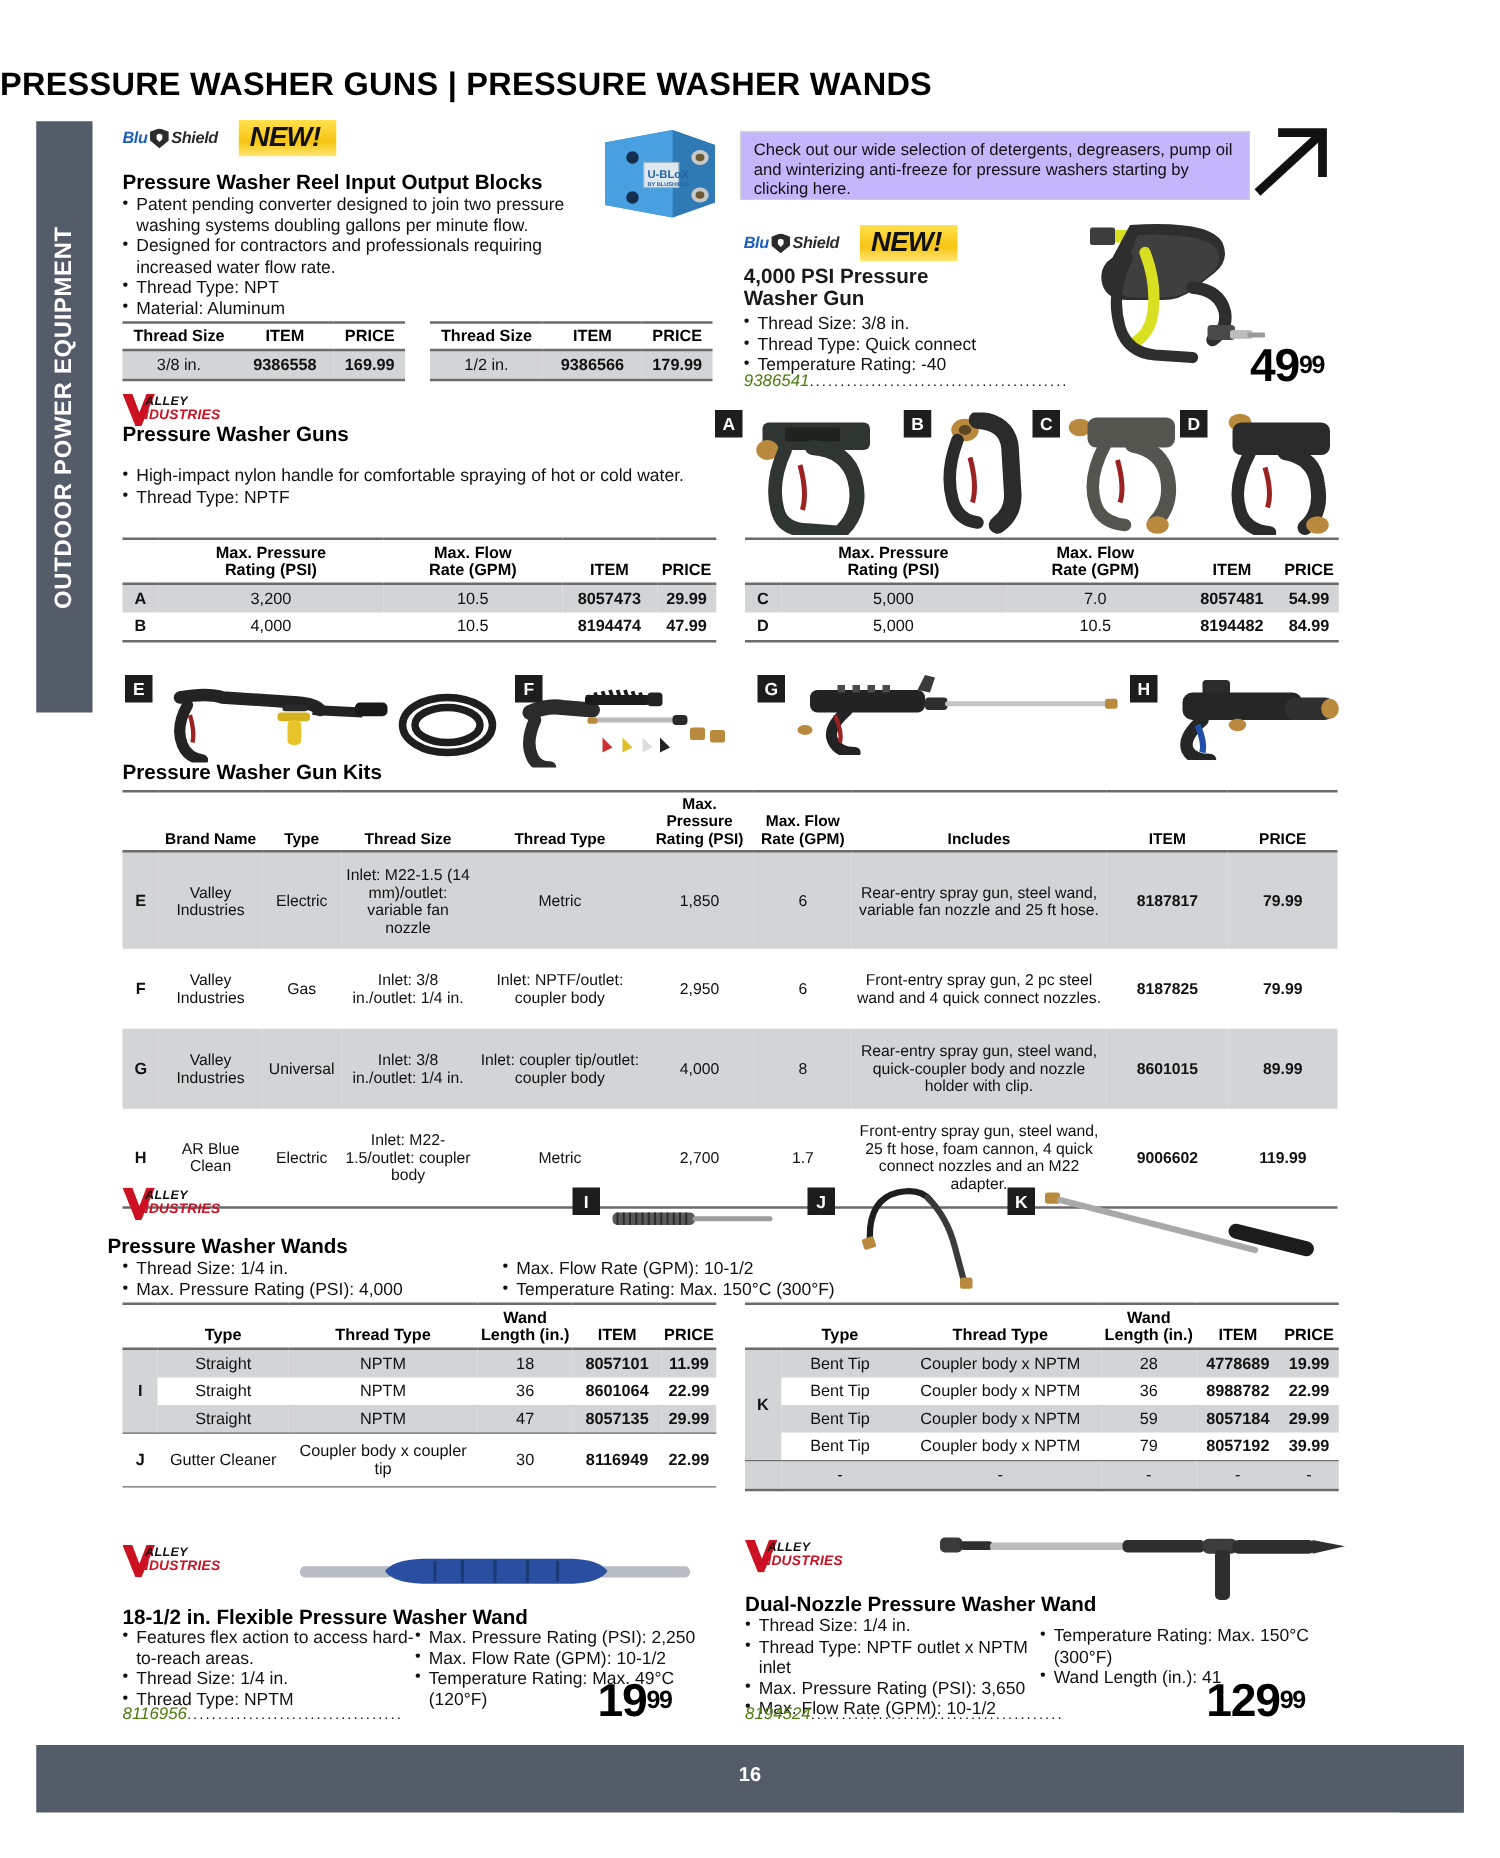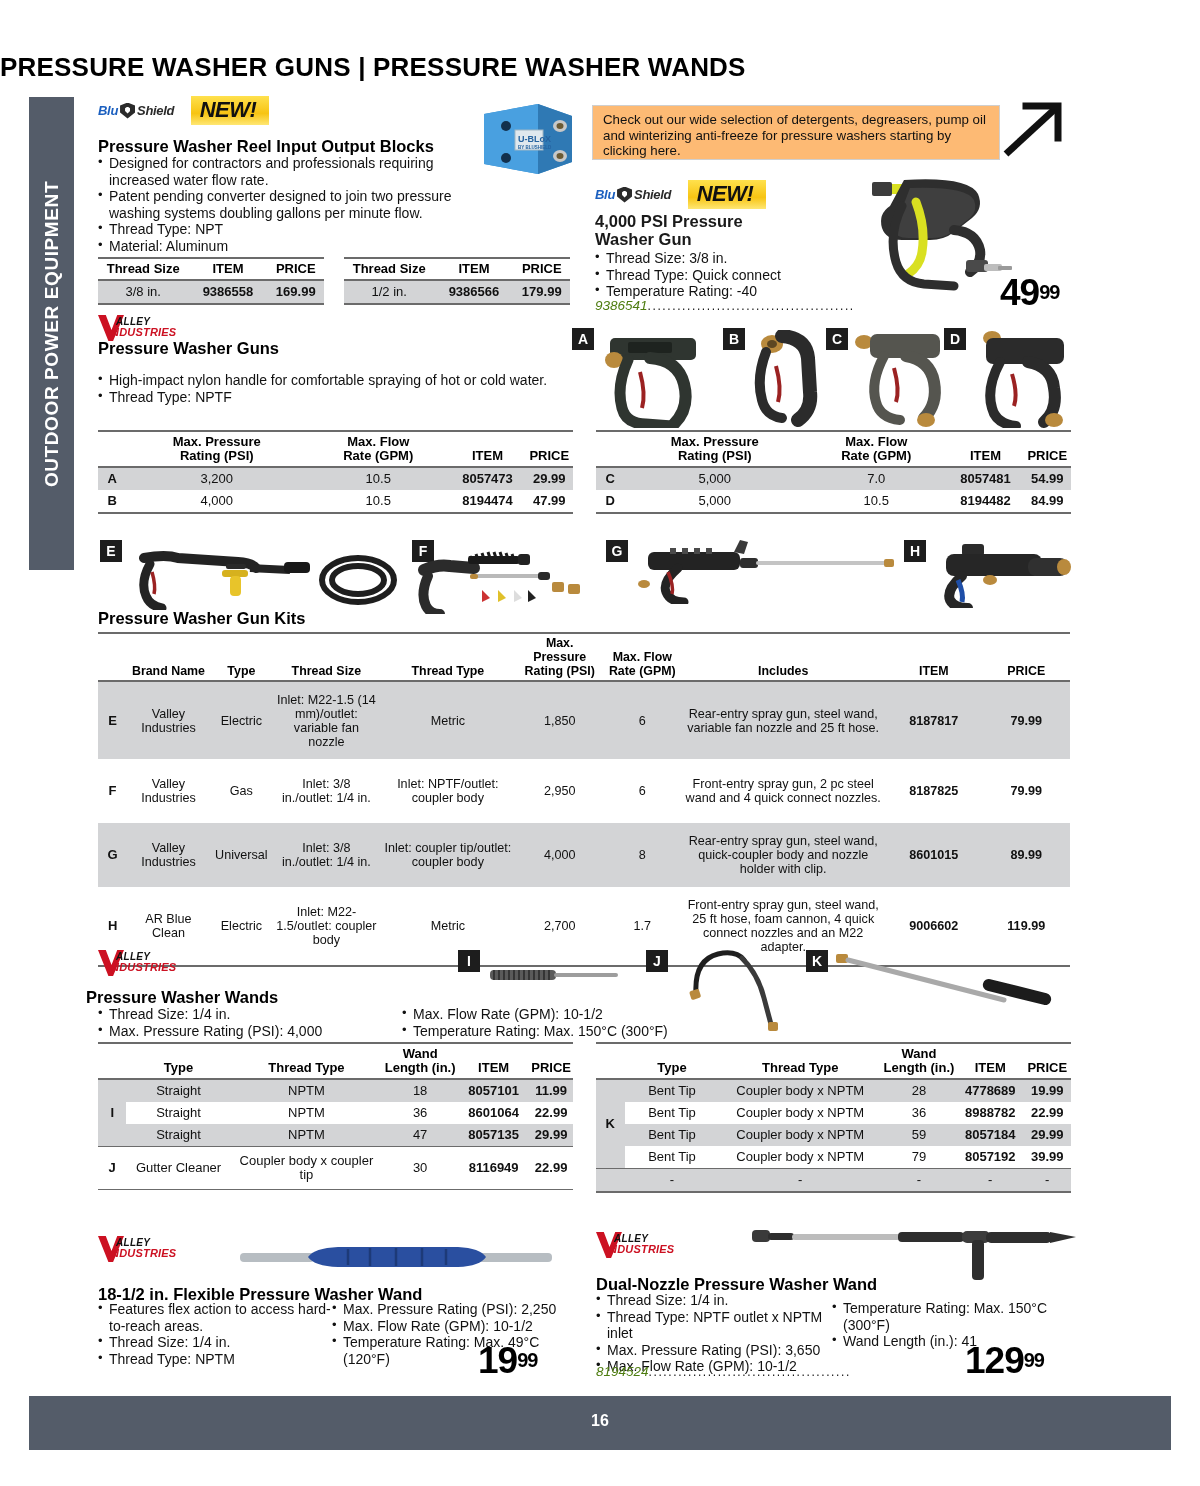--- a/index.html
+++ b/index.html
@@ -90,21 +90,21 @@
   h3.prod{ font-size:16.5px; font-weight:bold; margin:3px 0 2px 0; color:#000;}
   ul.bul{ margin:0; padding:0; list-style:none; }
   ul.bul li{
     font-size:14px; line-height:16.5px; padding-left:11px; position:relative; color:#111;
   }
   ul.bul li::before{ content:"\2022"; position:absolute; left:0; top:-1px; font-size:13px;}
 
   
   .callout{
     position:absolute; left:592px; top:105px; width:408px; height:55px;
-    background:#fdba74; border:1px solid #cfcfcf;
+    background:#c4b5fd; border:1px solid #cfcfcf;
     padding:6px 10px;
     font-size:13.3px; line-height:15.5px; color:#111;
   }
   .arrow-ne{ position:absolute; left:1000px; top:98px; width:70px; height:62px; }
 
   
   .price{ font-weight:bold; color:#000; letter-spacing:-1px; }
   .price .main{ font-size:37px; }
   .price .cents{ font-size:20px; vertical-align:super; }
   .itemno{ font-size:13.5px; font-style:italic; color:#4d7c0f; }
@@ -182,22 +182,22 @@
   </div>
 
   <div style="position:absolute;left:98px;top:96px;">
     <span class="blu-text">Blu</span><span class="shield-glyph"></span><span class="shield-text">Shield</span>
     <span class="newbadge">NEW!</span>
   </div>
 
   <h3 class="prod" style="position:absolute;left:98px;top:134px;width:380px;">Pressure Washer Reel Input Output Blocks</h3>
 
   <ul class="bul" style="position:absolute;left:98px;top:155px;width:382px;">
+    <li>Patent pending converter designed to join two pressure washing systems doubling gallons per minute flow.</li>
     <li>Designed for contractors and professionals requiring increased water flow rate.</li>
-    <li>Patent pending converter designed to join two pressure washing systems doubling gallons per minute flow.</li>
     <li>Thread Type: NPT</li>
     <li>Material: Aluminum</li>
   </ul>
 
   <div style="position:absolute;left:98px;top:257px;width:226px;">
     <table class="t">
       <tbody>
           <tr class="hl-top">
         <th style="width:40%">Thread Size</th>
         <th style="width:35%">ITEM</th>
@@ -711,20 +711,23 @@
     <li>Features flex action to access hard-to-reach areas.</li>
     <li>Thread Size: 1/4 in.</li>
     <li>Thread Type: NPTM</li>
   </ul>
   <ul class="bul" style="position:absolute;left:332px;top:1301px;width:230px;">
     <li>Max. Pressure Rating (PSI): 2,250</li>
     <li>Max. Flow Rate (GPM): 10-1/2</li>
     <li>Temperature Rating: Max. 49°C (120°F)</li>
   </ul>
 
+  <div style="position:absolute;left:98px;top:1362px;width:470px;">
+    <span class="itemno">8116956</span><span class="dots">...................................</span>
+  </div>
   <div class="price" style="position:absolute;left:478px;top:1340px;">
     <span class="main">19</span><span class="cents">99</span>
   </div>
 
   <div class="valley-logo" style="position:absolute;left:596px;top:1232px;">
     <div class="vee"></div>
     <div class="l1">ALLEY</div>
     <div class="l2">NDUSTRIES</div>
   </div>
 

